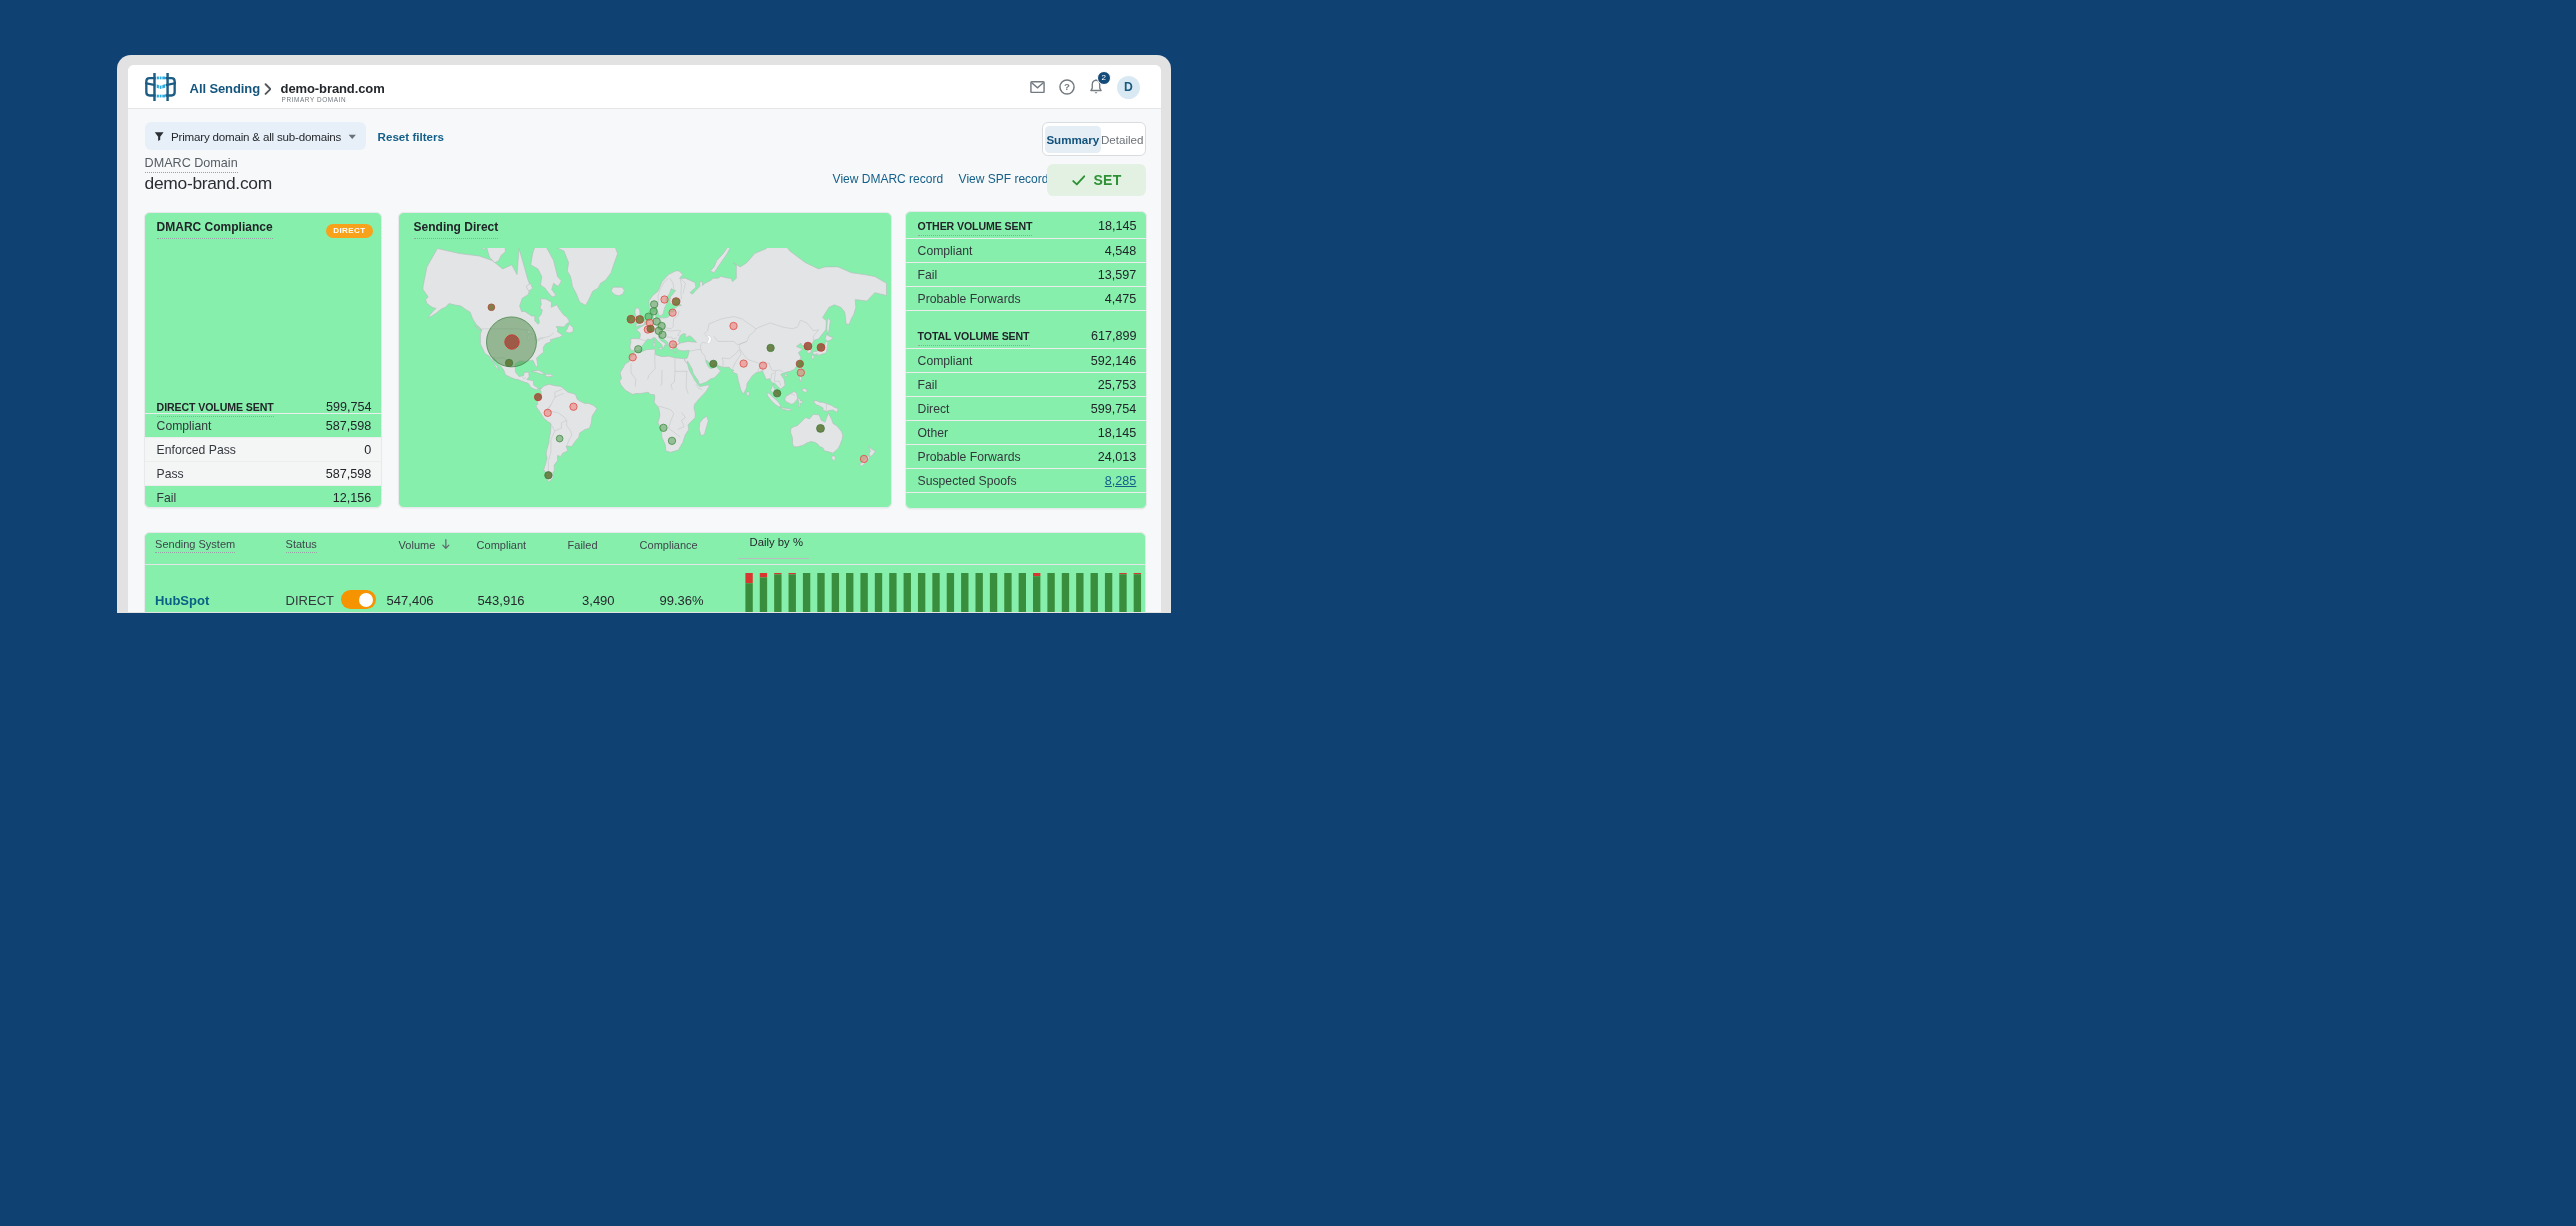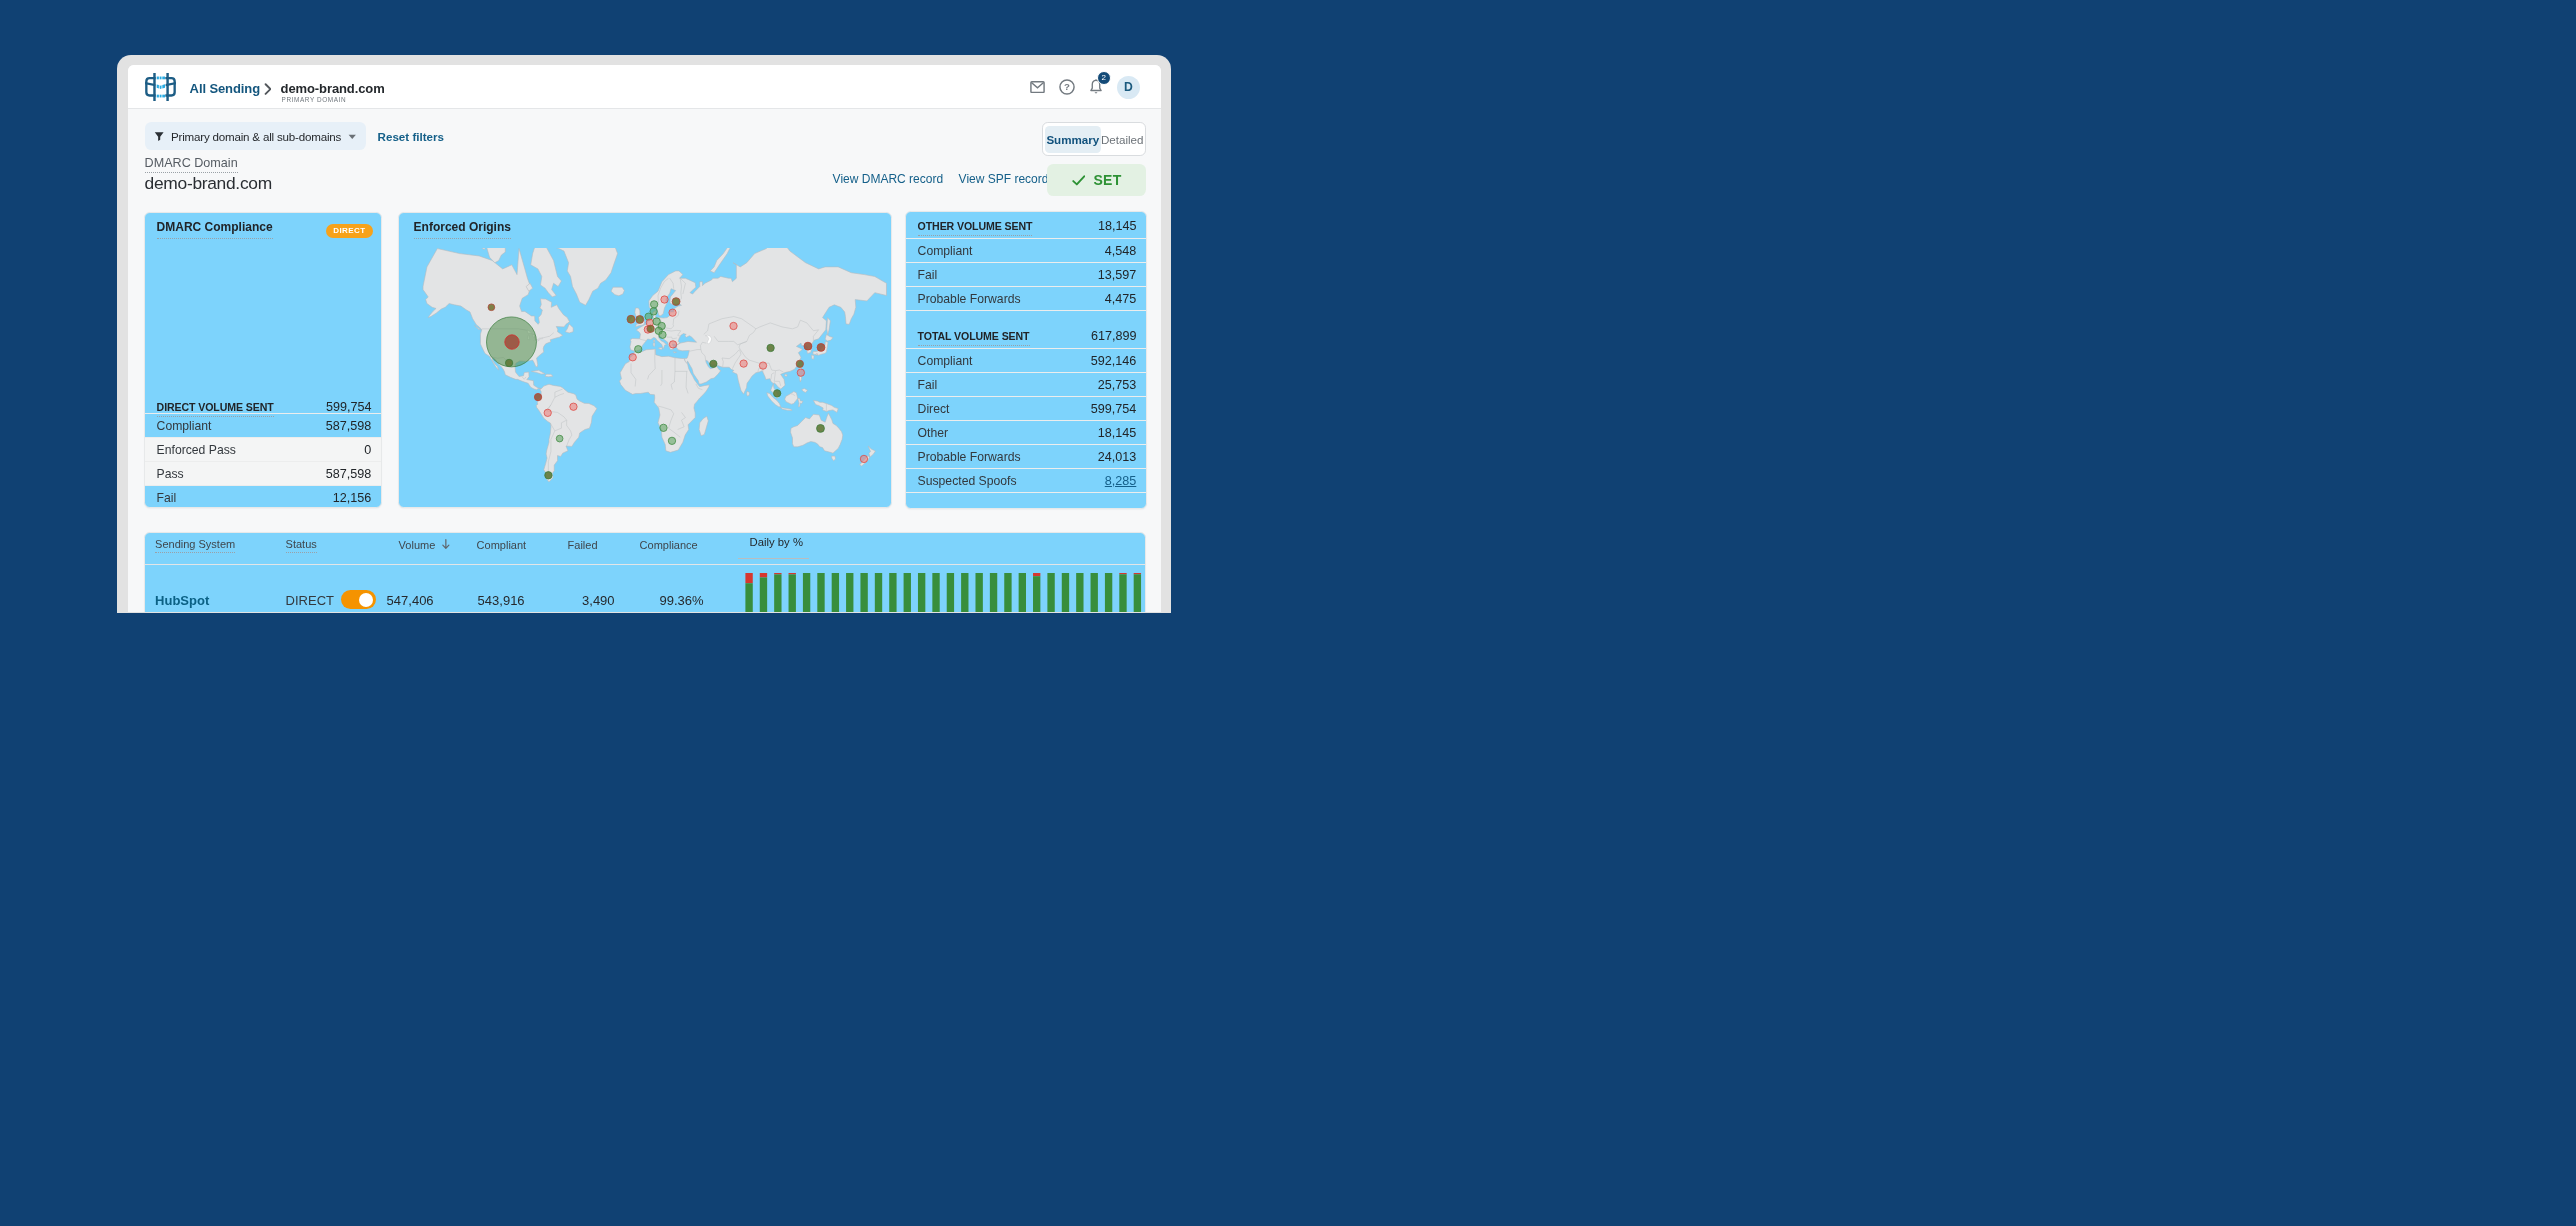--- a/index.html
+++ b/index.html
@@ -20,21 +20,21 @@
 .pill .t { font-size:11.6px; color:#26292d; font-weight:500; flex:1; white-space:nowrap; letter-spacing:-0.2px; }
 .reset { position:absolute; left:250px; top:21px; font-size:11.6px; color:#156089; font-weight:bold; }
 .segwrap { position:absolute; right:14.5px; top:13px; width:104px; height:34px; background:#fff; border:0.6px solid #d9dcdf; border-radius:5.8px; display:flex; align-items:center; padding:1.6px; }
 .seg1 { width:63px; height:27px; background:#e4eef4; border-radius:4.5px; display:flex; align-items:center; justify-content:center; font-weight:bold; font-size:11.6px; color:#11517c; }
 .seg2 { flex:1; text-align:center; font-size:11.6px; color:#6c7278; }
 .dlabel { position:absolute; left:17px; top:47px; font-size:12.6px; color:#565c63; border-bottom:1px dotted #9aa1a7; padding-bottom:1.3px; }
 .dname { position:absolute; left:17px; top:64px; font-size:17.4px; letter-spacing:-0.3px; color:#2a2e33; }
 .viewlink { position:absolute; top:63px; font-size:12px; color:#15608a; font-weight:500; white-space:nowrap; }
 .setbtn { position:absolute; right:14.5px; top:55px; width:99px; height:32px; background:#e3f1e3; border-radius:6.4px; display:flex; align-items:center; justify-content:center; gap:8.4px; }
 .setbtn .t { color:#2e9235; font-weight:bold; font-size:14px; letter-spacing:0.3px; }
-.card { position:absolute; background:#7dd3fc; border:0.6px solid #e7e9ea; border-radius:5.8px; box-shadow:0 0.6px 1.3px rgba(0,0,0,0.04); }
+.card { position:absolute; background:#86efac; border:0.6px solid #e7e9ea; border-radius:5.8px; box-shadow:0 0.6px 1.3px rgba(0,0,0,0.04); }
 #dcard { left:16px; top:103px; width:238px; height:296px; }
 #mcard { left:270px; top:103px; width:494px; height:296px; }
 #rcard { left:777px; top:102px; width:242px; height:298px; }
 #tcard { left:16px; top:423px; width:1002px; height:193px; }
 .ctitle { font-weight:bold; font-size:12px; color:#212428; display:inline-block; border-bottom:1.3px dotted #9aa1a7; padding-bottom:3.9px; }
 .badge-direct { position:absolute; right:7.7px; top:10.6px; width:47px; height:14px; background:#f7a21a; border-radius:7px; color:#fff; font-weight:bold; font-size:8px; letter-spacing:0.4px; display:flex; align-items:center; justify-content:center; }
 .row { position:absolute; left:0; width:100%; height:24px; display:flex; align-items:center; padding:0 9.3px 0 12px; font-size:12.2px; color:#33383d; border-top:0.6px solid #eceded; }
 .row .v { margin-left:auto; color:#212529; font-size:12.6px; }
 .rowhead { position:absolute; left:12px; width:calc(100% - 21px); display:flex; align-items:baseline; }
 .rowhead .t { font-weight:bold; font-size:10.6px; letter-spacing:-0.1px; color:#212428; border-bottom:1.3px dotted #9aa1a7; padding-bottom:3.2px; }
@@ -137,21 +137,21 @@
             <span>Pass</span>
             <span class="v">587,598</span>
           </div>
     <div class="row" style="top:272px; border-radius:0 0 5.8px 5.8px;">
             <span>Fail</span>
             <span class="v">12,156</span>
           </div>
   </div>
 
   <div class="card" id="mcard">
-    <span class="ctitle tl" style="left:15px;">Enforced Origins</span>
+    <span class="ctitle tl" style="left:15px;">Sending Direct</span>
     <div style="position:absolute;left:0px;top:35px;"><svg id="worldmap" width="488" height="255" viewBox="0 0 758 396">
 <g fill="#e3e4e5" stroke="#b7babd" stroke-width="0.9" stroke-linejoin="round">
                 <path d="M37.3 59.8 L43.4 29.3 L59.6 0.8 L94.1 8.6 L124.5 12.3 L144.8 19.4 L161.0 32.4 L175.2 26.1 L183.3 41.3 L186.4 0.8 L195.5 32.4 L199.5 46.9 L204.6 60.8 L200.6 72.4 L191.4 78.0 L187.4 90.1 L190.4 98.7 L195.5 98.4 L205.6 105.4 L210.7 105.7 L211.1 113.4 L216.2 118.5 L218.0 115.7 L216.8 107.8 L220.8 103.3 L222.7 96.2 L218.8 93.2 L221.0 87.8 L219.8 78.9 L227.9 79.3 L237.1 84.2 L236.4 92.1 L245.2 88.2 L248.2 93.9 L255.5 103.7 L261.4 108.1 L264.8 114.7 L259.4 118.5 L256.3 122.5 L244.2 121.9 L246.6 126.1 L246.2 129.9 L254.3 135.6 L249.2 138.4 L244.2 139.7 L235.0 142.4 L236.0 145.6 L227.9 148.7 L224.9 152.8 L223.9 156.5 L224.9 161.4 L219.8 165.4 L213.7 170.8 L215.4 181.3 L214.7 184.8 L212.1 183.5 L210.3 178.9 L207.6 174.0 L204.6 174.6 L197.5 176.0 L193.5 175.8 L187.4 175.3 L181.3 179.1 L180.3 184.1 L180.9 192.6 L186.4 199.5 L193.5 198.5 L194.5 193.3 L201.6 192.6 L202.0 199.9 L198.5 204.4 L208.7 206.0 L209.3 213.1 L215.8 217.4 L221.4 218.2 L216.8 218.0 L213.7 220.0 L209.7 219.0 L204.6 216.1 L200.6 210.1 L191.4 207.0 L184.3 204.0 L181.3 204.0 L173.2 200.9 L165.1 196.8 L164.0 192.6 L162.0 188.4 L159.0 184.6 L154.9 180.4 L149.8 173.0 L145.8 170.1 L145.2 174.2 L148.8 179.8 L152.9 184.1 L154.9 189.5 L150.9 185.6 L146.8 179.1 L142.8 171.9 L140.3 168.0 L133.6 163.8 L130.6 157.7 L126.5 149.0 L126.5 133.6 L128.6 127.0 L124.5 122.5 L120.4 119.4 L114.4 109.8 L110.3 99.4 L104.2 95.8 L96.1 90.1 L86.0 88.2 L77.9 86.2 L71.8 92.1 L65.7 94.7 L57.6 101.2 L49.5 106.4 L45.4 108.1 L47.4 104.7 L53.5 97.6 L57.6 93.9 L51.5 92.1 L43.4 86.2 L41.4 80.1 L45.4 75.9 L37.3 64.6 Z"></path>
                 <path d="M221.4 218.2 L224.9 214.5 L233.0 211.5 L240.1 213.5 L250.2 214.9 L254.3 217.0 L256.3 219.0 L262.4 223.9 L271.5 226.3 L274.6 228.3 L276.6 234.7 L280.7 237.7 L287.8 241.2 L294.9 241.4 L303.0 245.1 L307.4 249.4 L299.9 261.3 L298.9 270.5 L295.9 279.8 L288.8 281.9 L280.7 287.3 L279.2 293.9 L272.5 301.8 L268.5 308.1 L259.4 307.6 L262.4 314.9 L254.3 318.6 L251.2 323.7 L246.2 322.4 L246.2 330.3 L241.1 337.2 L241.1 345.9 L238.1 350.4 L239.1 356.7 L233.0 363.3 L228.9 358.3 L227.9 348.9 L224.9 344.4 L227.9 334.4 L230.0 326.3 L228.5 319.9 L229.6 313.7 L233.0 301.8 L233.0 297.2 L235.0 288.4 L236.0 277.7 L235.4 272.1 L231.0 269.4 L224.9 264.4 L221.8 259.3 L216.8 251.4 L213.7 247.5 L213.1 244.1 L215.8 242.5 L214.7 240.2 L216.2 237.3 L214.7 234.7 L217.8 232.8 L220.8 227.9 L220.8 223.0 L218.8 220.0 L221.4 218.2 Z"></path>
                 <path d="M256.3 -77.3 L317.2 -85.6 L327.3 -62.3 L337.4 -55.4 L343.5 -37.2 L333.4 -7.6 L339.5 8.6 L333.4 26.1 L329.3 38.4 L321.2 49.6 L313.1 54.8 L309.0 62.3 L300.9 67.0 L294.9 80.1 L289.8 89.0 L284.7 86.2 L280.7 84.2 L275.6 71.5 L269.5 59.8 L266.5 44.2 L261.4 35.5 L263.4 22.8 L256.3 4.8 L248.2 0.8 L236.0 -3.3 L238.1 -16.6 L247.2 -31.7 L244.2 -49.0 L256.3 -77.3 Z"></path>
                 <path d="M403.4 154.8 L408.8 154.5 L408.4 158.0 L403.6 156.3 L403.4 154.8 Z"></path>
                 <path d="M394.6 147.7 L397.5 147.2 L397.3 152.8 L395.0 152.3 L394.6 147.7 Z"></path>
                 <path d="M395.4 142.4 L397.3 142.7 L396.7 146.4 L395.4 145.6 L395.4 142.4 Z"></path>
                 <path d="M425.9 161.1 L431.1 161.9 L427.7 162.8 L425.9 161.1 Z"></path>
                 <path d="M215.8 -16.6 L230.0 0.8 L240.1 19.4 L246.2 44.2 L252.3 51.2 L247.2 59.8 L240.1 54.8 L237.1 64.6 L244.2 73.7 L238.1 75.9 L232.0 69.3 L226.9 62.3 L219.8 57.4 L221.8 44.2 L215.8 32.4 L204.6 26.1 L207.6 8.6 L215.8 -16.6 Z"></path>

